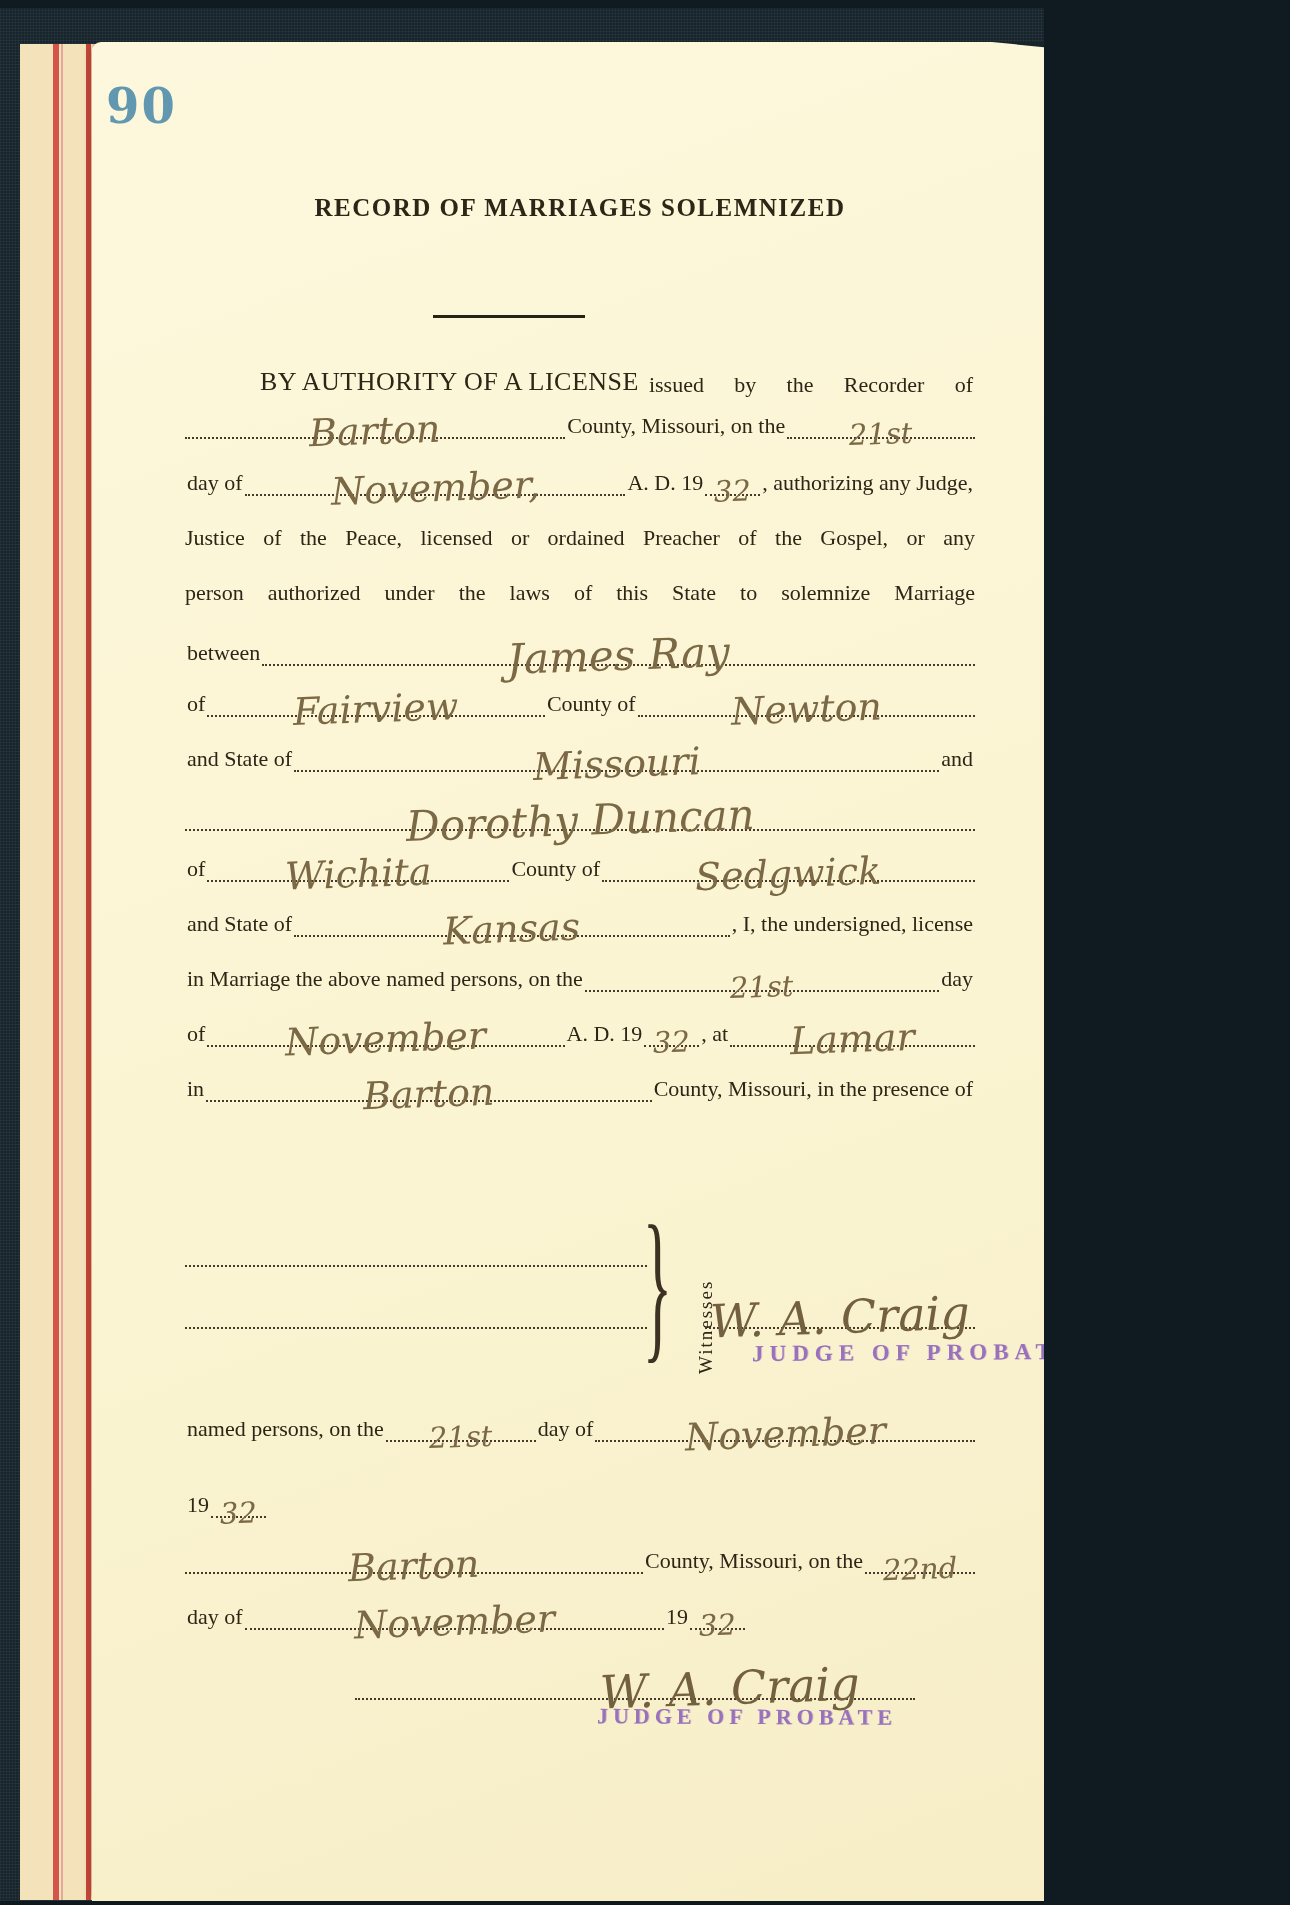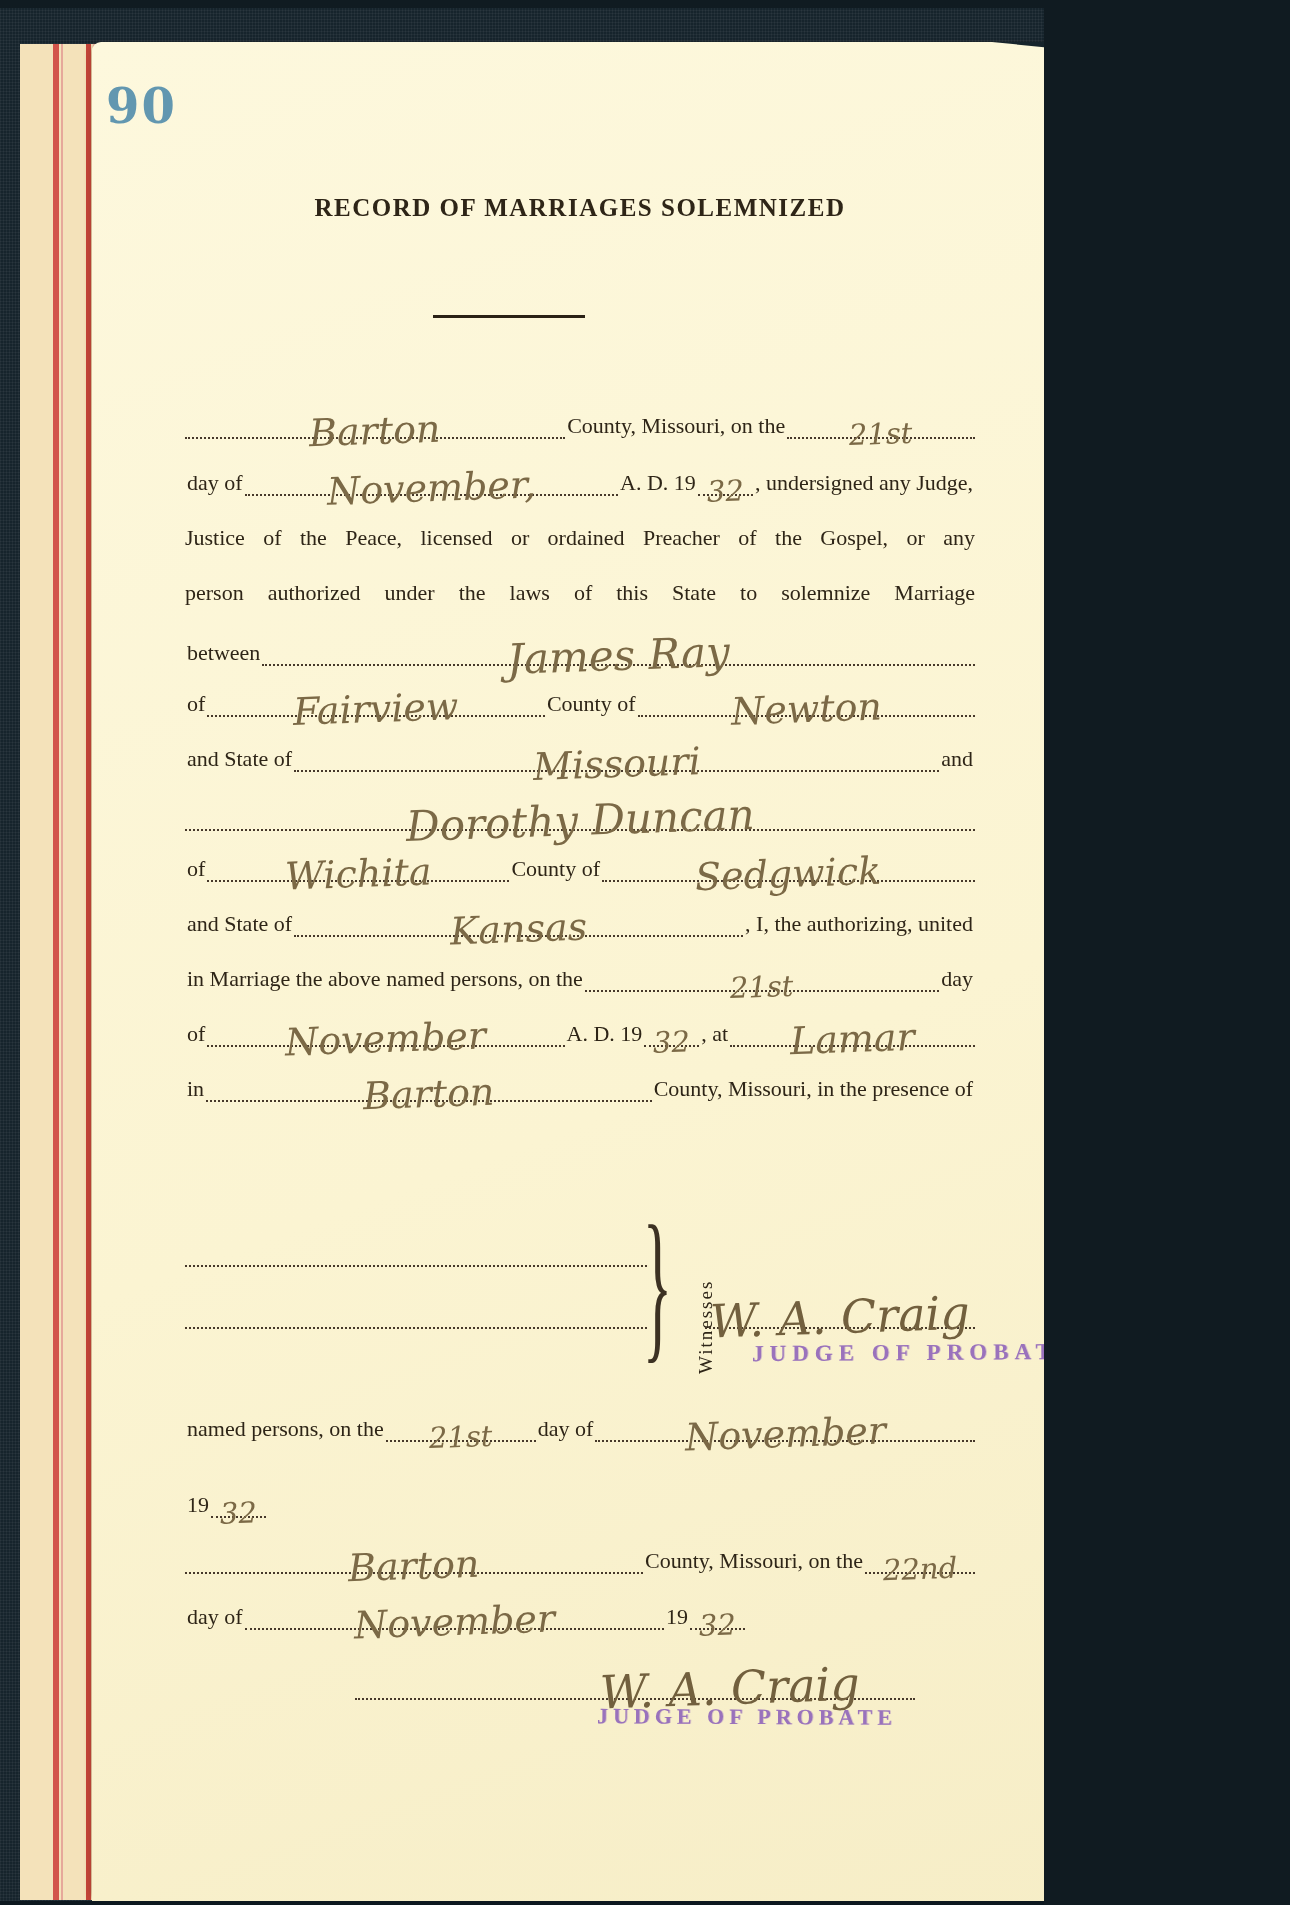--- a/index.html
+++ b/index.html
@@ -91,41 +91,45 @@
     <div class="stripe s3"></div>
     <div class="stripe s4"></div>
   </div>
 
   <div class="sheet">
 
     <div class="pagenum">90</div>
     <div class="title">RECORD OF MARRIAGES SOLEMNIZED</div>
     <div class="rule"></div>
 
+    <div class="row" style="top:318px;height:38px;padding-left:73px;width:717px;">
+      <span class="pt big">BY AUTHORITY OF A LICENSE</span>
+      <span class="fill">issued by the Recorder of</span>
+    </div>
 
     <div class="row" style="top:353px;">
       <span class="bl f2">
         <span class="hw hw-lg">Barton</span>
       </span>
       <span class="pt">County, Missouri, on the</span>
       <span class="bl">
         <span class="hw hw-sm">21st</span>
       </span>
     </div>
 
     <div class="row" style="top:410px;">
       <span class="pt">day of</span>
       <span class="bl">
         <span class="hw hw-lg">November,</span>
       </span>
       <span class="pt">A. D. 19</span>
       <span class="bl w55">
         <span class="hw hw-sm">32</span>
       </span>
-      <span class="pt">, undersigned any Judge,</span>
+      <span class="pt">, authorizing any Judge,</span>
     </div>
 
     <div class="row plain" style="top:539px;">person authorized under the laws of this State to solemnize Marriage</div>
     <div class="row plain" style="top:484px;">Justice of the Peace, licensed or ordained Preacher of the Gospel, or any</div>
 
     <div class="row" style="top:576px;height:48px;">
       <span class="pt">between</span>
       <span class="bl">
         <span class="hw hw-xl">James Ray</span>
       </span>
@@ -165,21 +169,21 @@
       <span class="bl f12">
         <span class="hw hw-lg">Sedgwick</span>
       </span>
     </div>
 
     <div class="row" style="top:851px;">
       <span class="pt">and State of</span>
       <span class="bl">
         <span class="hw hw-lg">Kansas</span>
       </span>
-      <span class="pt">, I, the authorizing, united</span>
+      <span class="pt">, I, the undersigned, license</span>
     </div>
 
     <div class="row" style="top:906px;">
       <span class="pt">in Marriage the above named persons, on the</span>
       <span class="bl">
         <span class="hw hw-sm">21st</span>
       </span>
       <span class="pt">day</span>
     </div>
 

